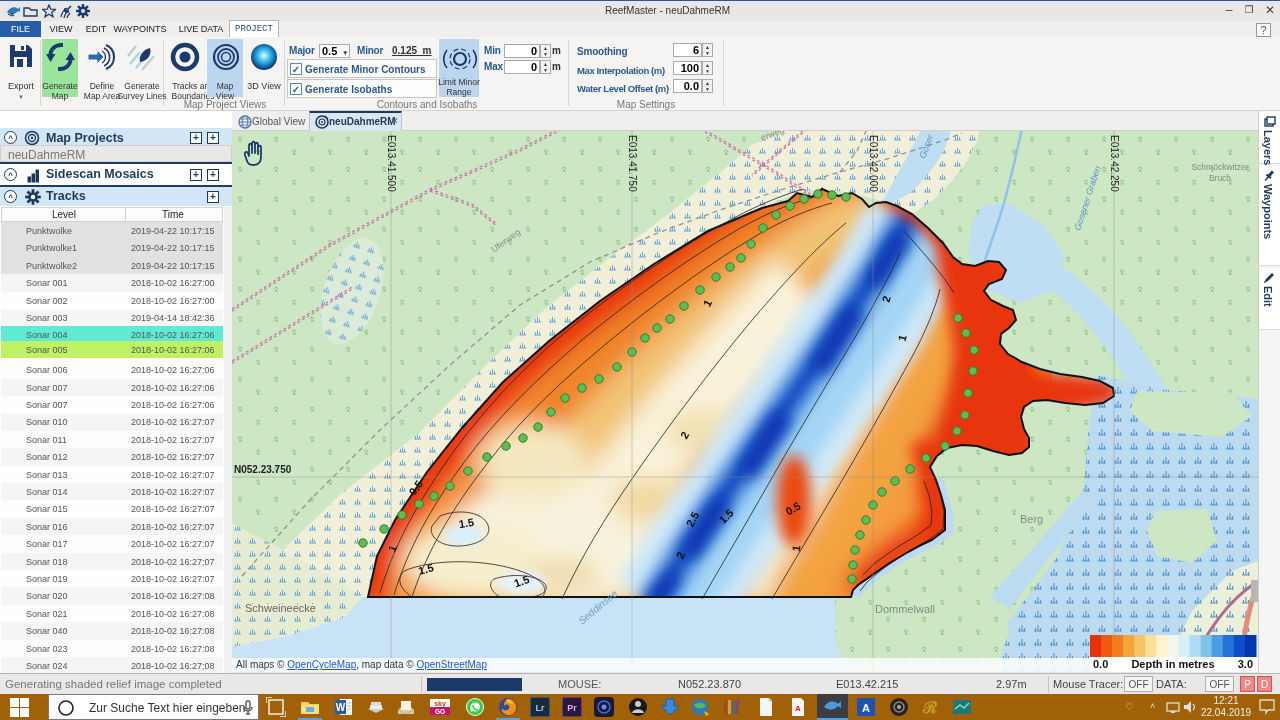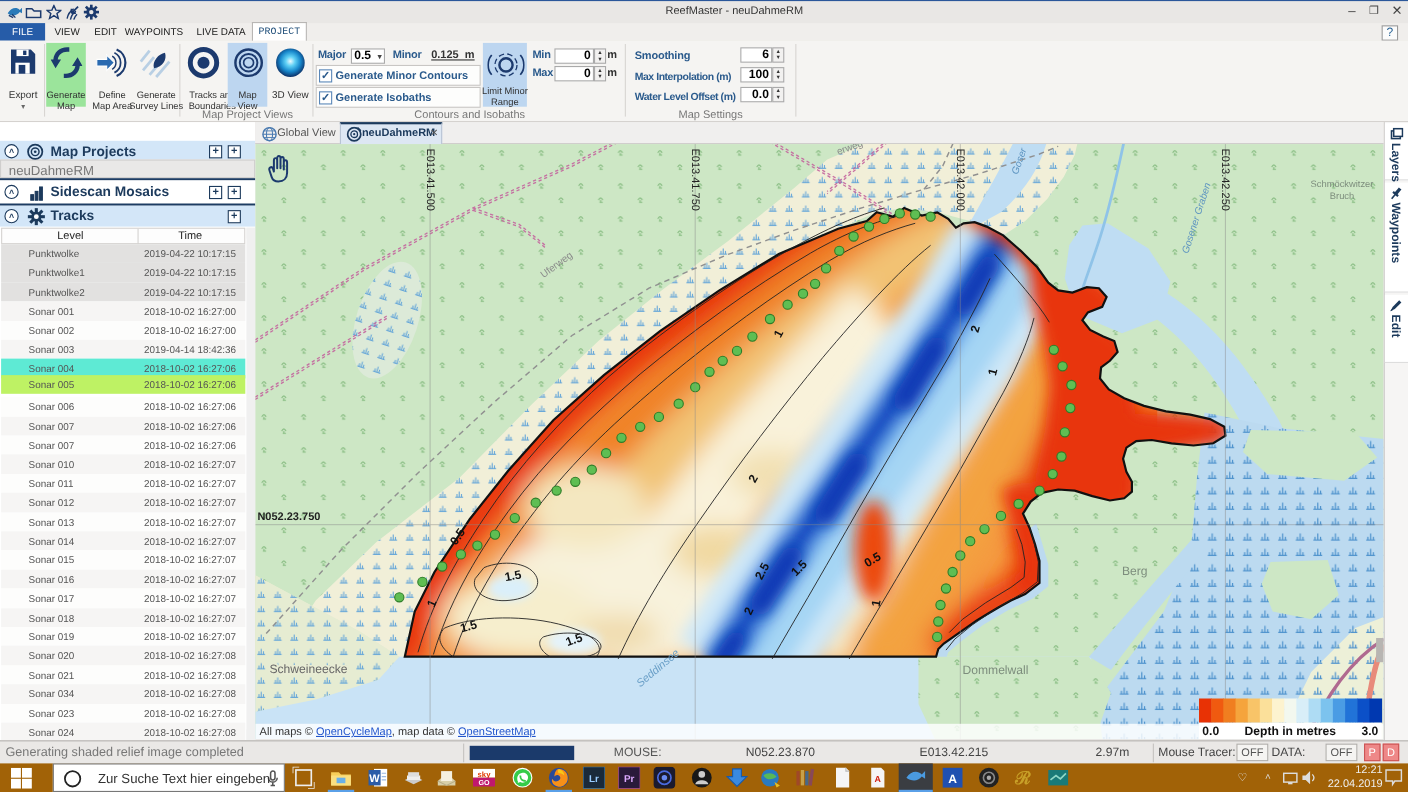--- a/index.html
+++ b/index.html
@@ -357,21 +357,21 @@
         </div>
 <div class="trow" style="top:380.4px;background:#f6f5f4;">
           <span class="c1">Sonar 020</span>
           <span class="c2">2018-10-02 16:27:08</span>
         </div>
 <div class="trow" style="top:397.8px;background:#fdfdfc;">
           <span class="c1">Sonar 021</span>
           <span class="c2">2018-10-02 16:27:08</span>
         </div>
 <div class="trow" style="top:415.2px;background:#f6f5f4;">
-          <span class="c1">Sonar 034</span>
+          <span class="c1">Sonar 040</span>
           <span class="c2">2018-10-02 16:27:08</span>
         </div>
 <div class="trow" style="top:432.6px;background:#fdfdfc;">
           <span class="c1">Sonar 023</span>
           <span class="c2">2018-10-02 16:27:08</span>
         </div>
 <div class="trow" style="top:450.0px;background:#f6f5f4;">
           <span class="c1">Sonar 024</span>
           <span class="c2">2018-10-02 16:27:08</span>
         </div>
@@ -886,14 +886,14 @@
           <rect x="5" y="12" width="4" height="2" fill="#ddd"></rect>
         </svg>
 <svg style="position:absolute;left:1182px;top:5px;" width="14" height="16" viewBox="0 0 14 16">
           <path d="M2,6 L5,6 L9,2 L9,14 L5,10 L2,10 Z" fill="#ddd"></path>
           <path d="M11,5 q3,3 0,6" stroke="#ddd" fill="none" stroke-width="1.2"></path>
         </svg>
 <svg style="position:absolute;left:1258px;top:4px;" width="18" height="18" viewBox="0 0 18 18">
           <path d="M2,2 L16,2 L16,12 L10,12 L8,15 L8,12 L2,12 Z" fill="none" stroke="#ddd" stroke-width="1.3"></path>
         </svg>
       </div>
-  <div style="position:absolute;left:1195px;top:1px;color:#eee;font-size:10px;text-align:right;width:62px;line-height:12px;">12:21<br>22.04.2019</div>
+  <div style="position:absolute;left:1195px;top:1px;color:#eee;font-size:10px;text-align:center;width:62px;line-height:12px;">12:21<br>22.04.2019</div>
 </div>
 </div>
 </body></html>

